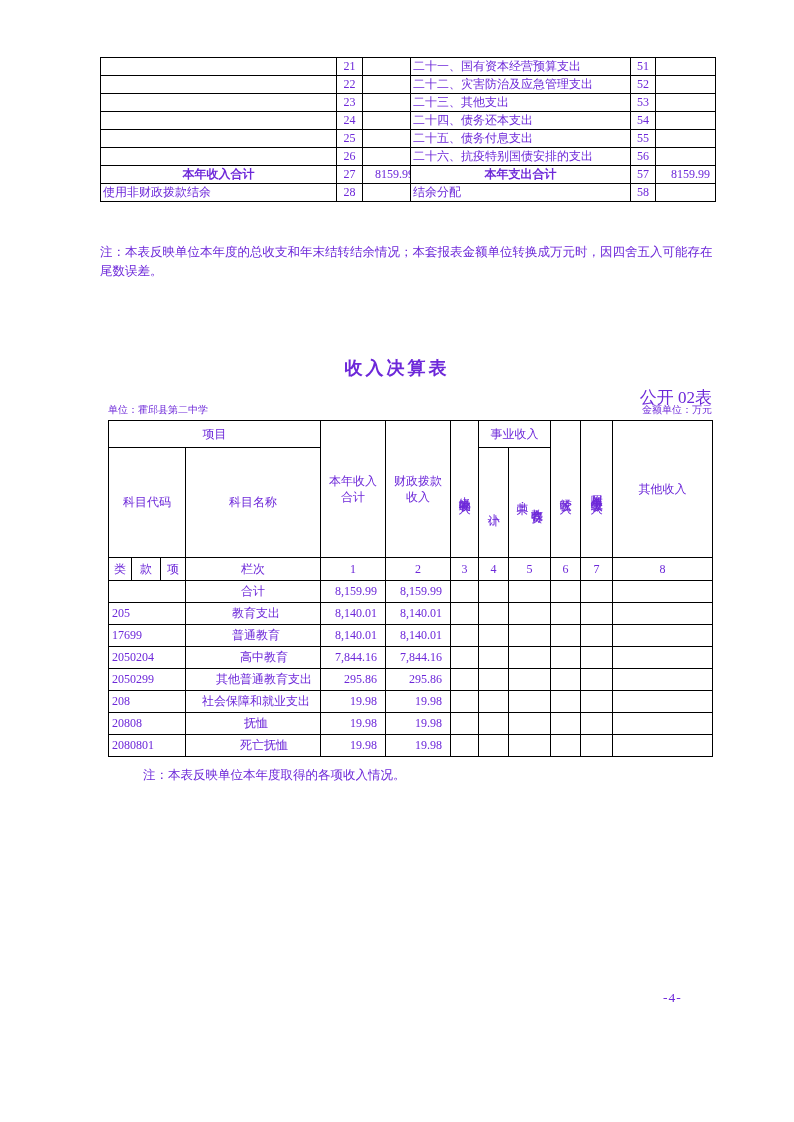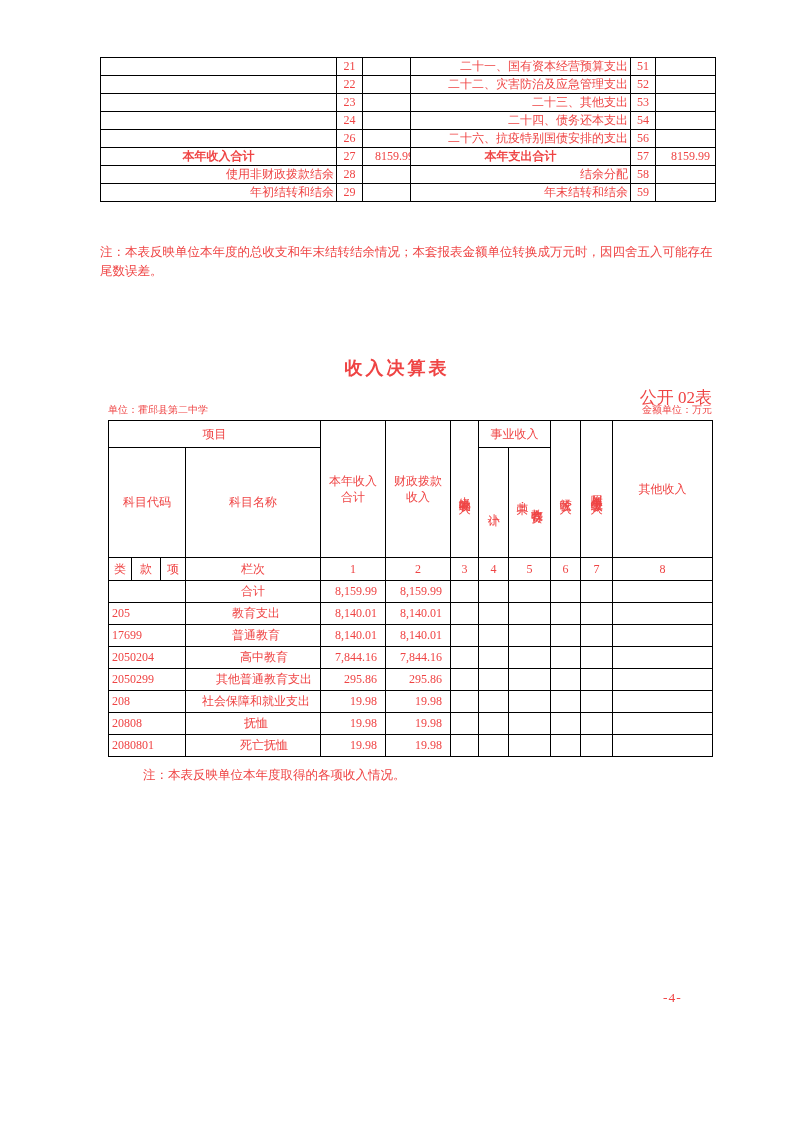--- a/index.html
+++ b/index.html
@@ -2,21 +2,21 @@
 <html><head>
 <meta charset="utf-8">
 <style>
   * { margin: 0; padding: 0; box-sizing: border-box; }
   html, body { background: #fff; }
   .page {
     position: relative;
     width: 794px;
     height: 1060px;
     background: #fff;
-    color: #ef4444;
+    color: #6d28d9;
     font-family: "Liberation Serif", "DejaVu Serif", serif;
     overflow: hidden;
   }
 
   
   .ttable {
     position: absolute;
     left: 100px;
     top: 57px;
     width: 615px;
@@ -24,21 +24,20 @@
     table-layout: fixed;
     font-size: 12px;
   }
   .ttable td {
     border: 1px solid #000;
     height: 18px;
     padding: 0 2px;
     overflow: hidden;
     white-space: nowrap;
     vertical-align: middle;
-    text-align: right;
   }
   .ttable td.t-num { text-align: center; padding: 0; }
   .ttable td.t-amt { text-align: center; padding-left: 12px; }
   .ttable td.b { font-weight: bold; }
   .ttable td.c { text-align: center; }
 
   .note {
     position: absolute;
     left: 100px;
     width: 615px;
@@ -167,48 +166,48 @@
         <tr>
           <td class="t-item"></td>
           <td class="t-num">24</td>
           <td class="t-amt"></td>
           <td class="t-item">二十四、债务还本支出</td>
           <td class="t-num">54</td>
           <td class="t-amt"></td>
         </tr>
         <tr>
           <td class="t-item"></td>
+          <td class="t-num">25</td>
+          <td class="t-amt"></td>
+          <td class="t-item">二十五、债务付息支出</td>
+          <td class="t-num">55</td>
+          <td class="t-amt"></td>
+        </tr>
+        <tr>
+          <td class="t-item"></td>
           <td class="t-num">26</td>
           <td class="t-amt"></td>
           <td class="t-item">二十六、抗疫特别国债安排的支出</td>
           <td class="t-num">56</td>
           <td class="t-amt"></td>
         </tr>
         <tr>
           <td class="t-item b c">本年收入合计</td>
           <td class="t-num">27</td>
           <td class="t-amt">8159.99</td>
           <td class="t-item b c">本年支出合计</td>
           <td class="t-num">57</td>
           <td class="t-amt">8159.99</td>
         </tr>
         <tr>
           <td class="t-item">使用非财政拨款结余</td>
           <td class="t-num">28</td>
           <td class="t-amt"></td>
           <td class="t-item">结余分配</td>
           <td class="t-num">58</td>
-          <td class="t-amt"></td>
-        </tr>
-        <tr>
-          <td class="t-item">年初结转和结余</td>
-          <td class="t-num">29</td>
-          <td class="t-amt"></td>
-          <td class="t-item">年末结转和结余</td>
-          <td class="t-num">59</td>
           <td class="t-amt"></td>
         </tr>
       </tbody>
   </table>
 
   <div class="note note1">注：本表反映单位本年度的总收支和年末结转结余情况；本套报表金额单位转换成万元时，因四舍五入可能存在尾数误差。</div>
 
   <h1 class="title">收入决算表</h1>
 
   <div class="meta-right">公开 02表</div>

